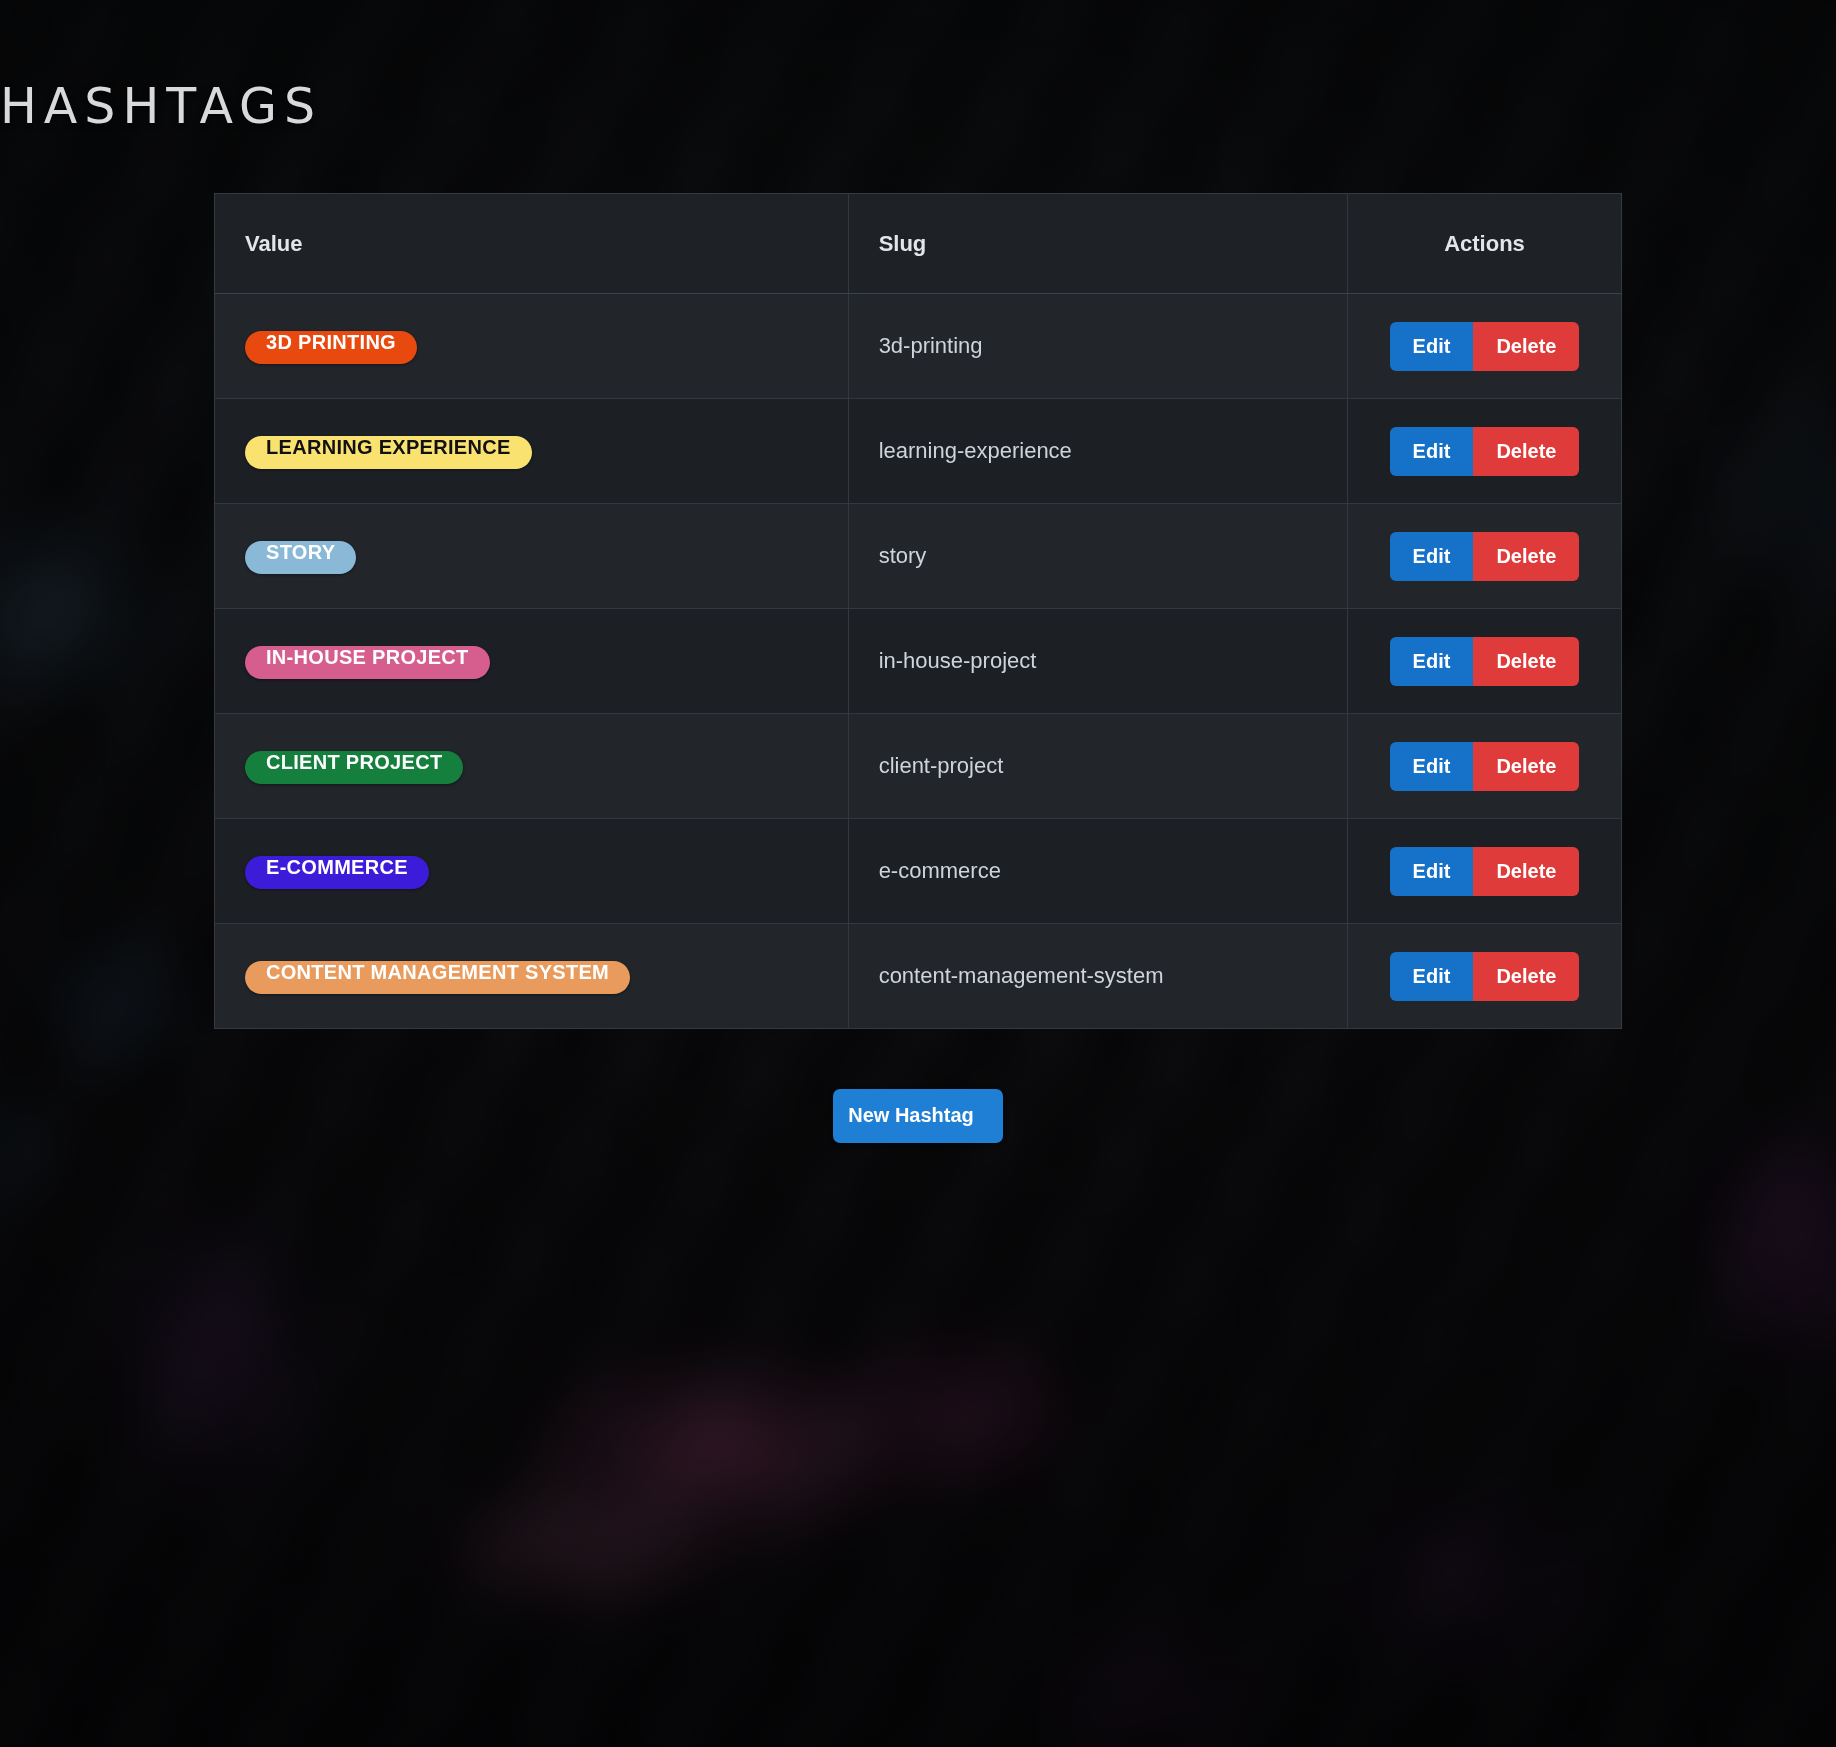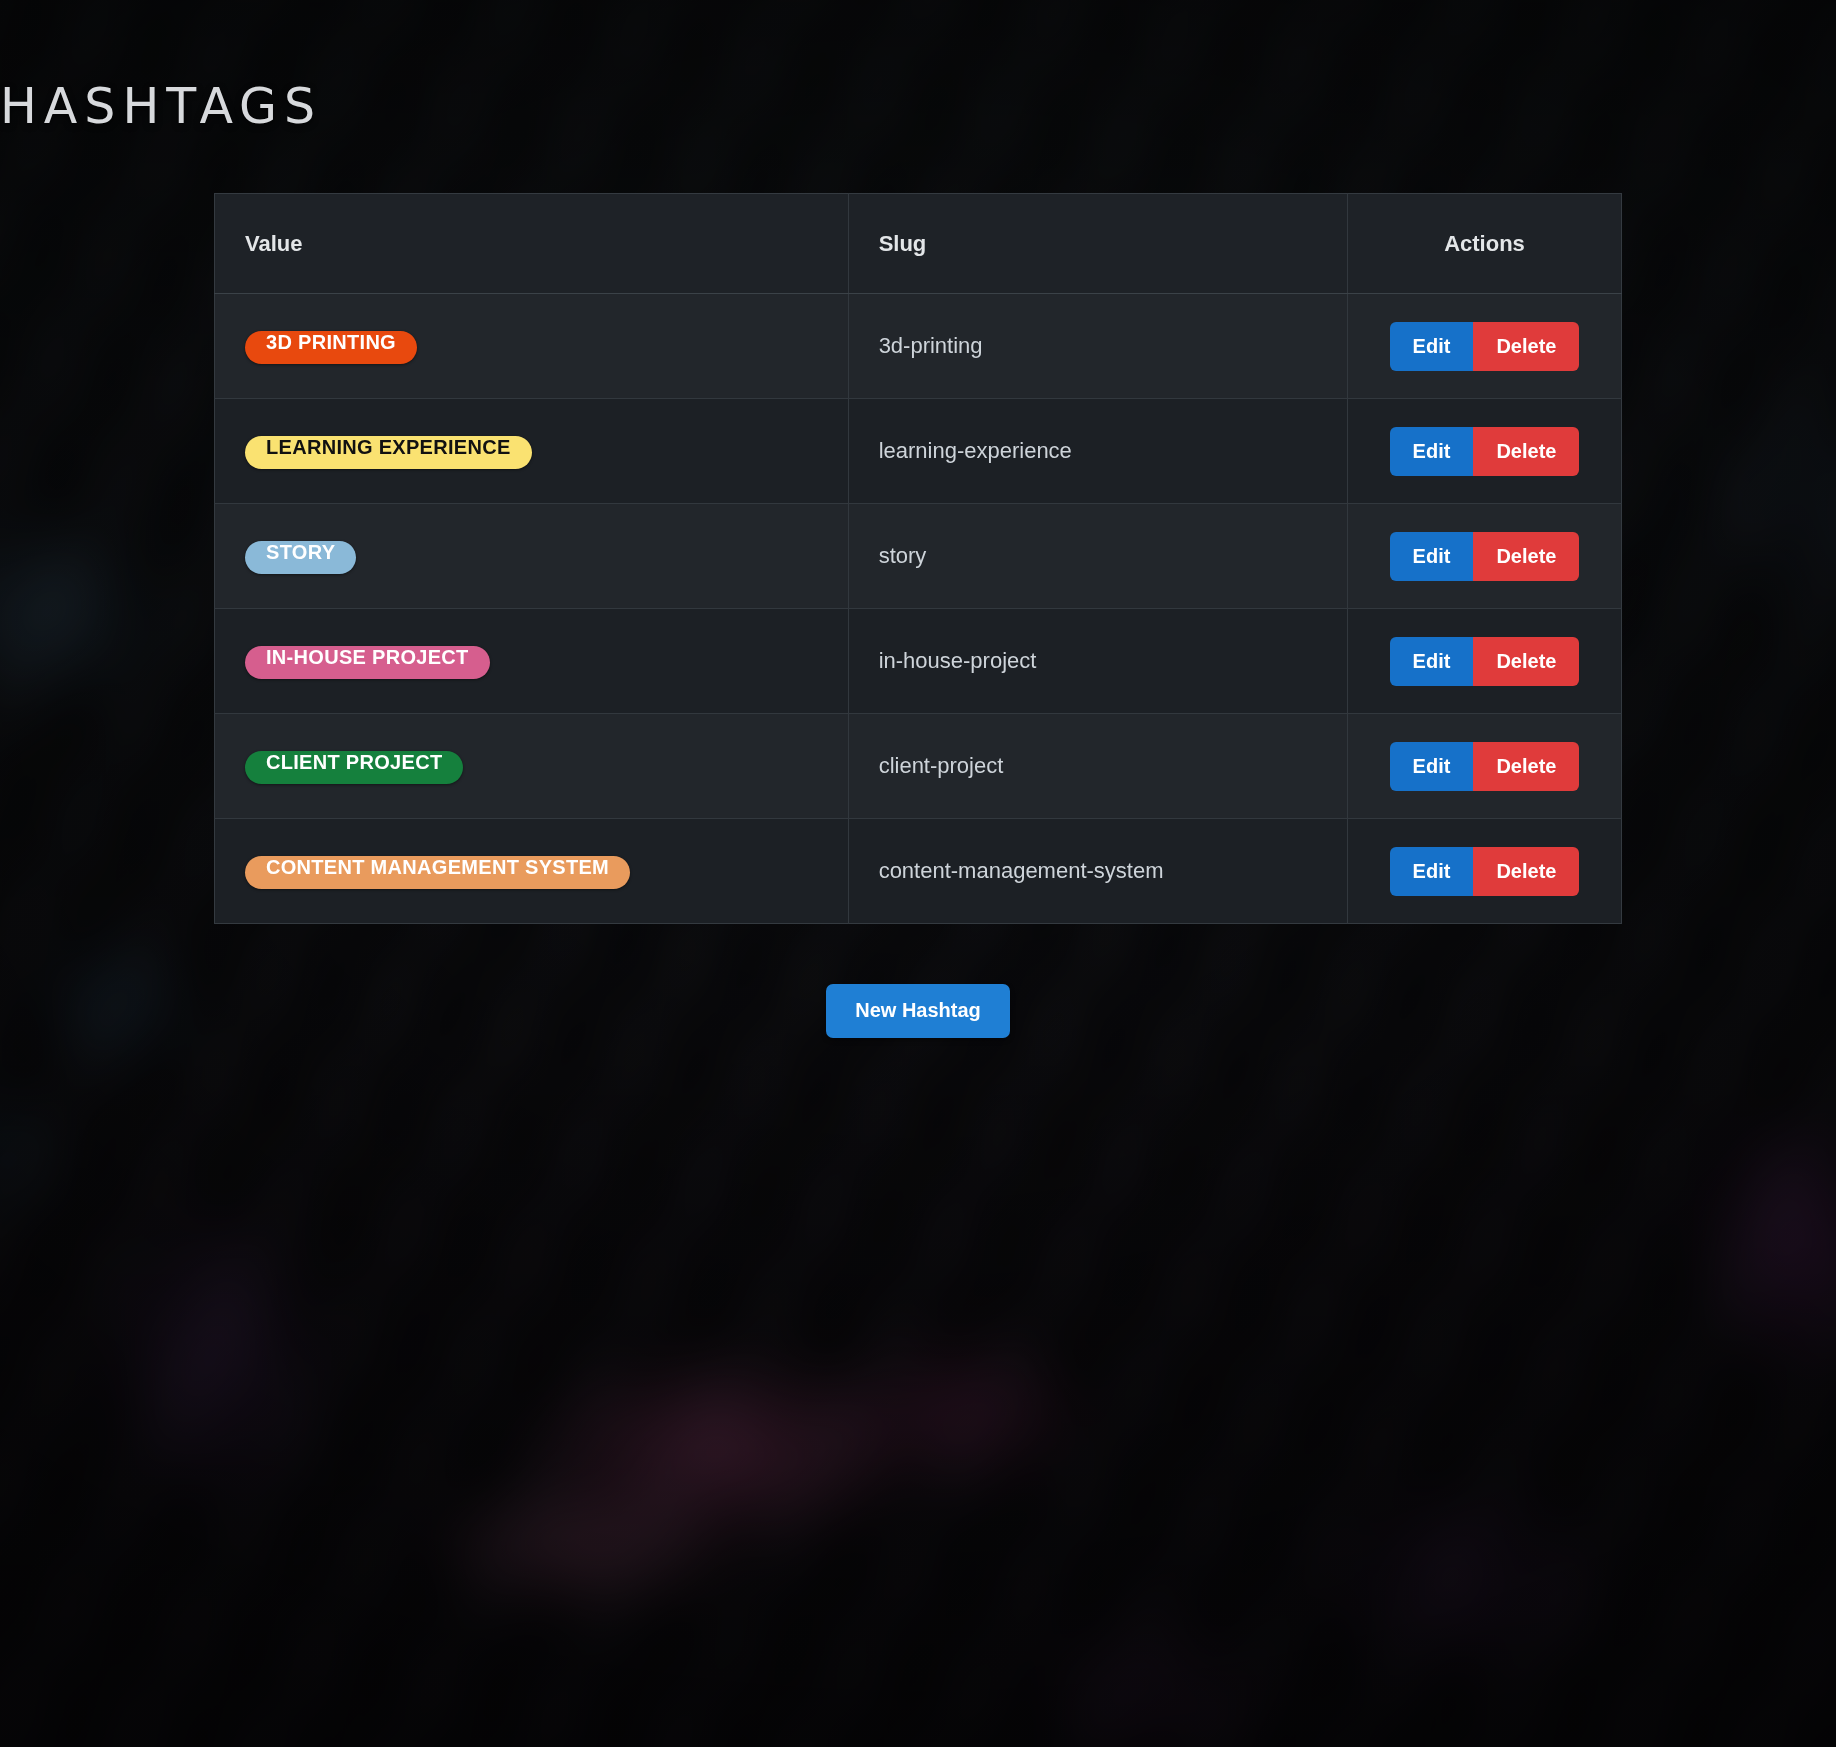--- a/index.html
+++ b/index.html
@@ -161,21 +161,21 @@
     text-align: center;
   }
   #new-hashtag-button {
     display: inline-block;
     background: #1f7fd4;
     color: #ffffff;
     font-size: 20px;
     font-weight: bold;
     border: none;
     border-radius: 7px;
-    padding: 15px 29px 16px 29px;
+    padding: 15px 29px 16px 15px;
     cursor: pointer;
     font-family: "Liberation Sans", sans-serif;
     box-shadow: 0 2px 5px rgba(0,0,0,0.45);
   }
 </style>
 </head>
 <body>
 
 <div id="bg-photo"></div>
 <div id="bg-vignette"></div>
@@ -228,20 +228,28 @@
           </tr>
           <tr>
             <td class="col-value"><span class="badge" style="background: #15803d; color: rgb(255, 255, 255);">CLIENT PROJECT</span></td>
             <td class="col-slug">client-project</td>
             <td class="col-actions cell-actions"><div class="btn-group">
                 <button class="btn btn-edit">Edit</button>
                 <button class="btn btn-delete">Delete</button>
               </div></td>
           </tr>
           <tr>
+            <td class="col-value"><span class="badge" style="background: rgb(61, 28, 217); color: rgb(255, 255, 255);">E-COMMERCE</span></td>
+            <td class="col-slug">e-commerce</td>
+            <td class="col-actions cell-actions"><div class="btn-group">
+                <button class="btn btn-edit">Edit</button>
+                <button class="btn btn-delete">Delete</button>
+              </div></td>
+          </tr>
+          <tr>
             <td class="col-value"><span class="badge" style="background: rgb(233, 155, 93); color: rgb(255, 255, 255);">CONTENT MANAGEMENT SYSTEM</span></td>
             <td class="col-slug">content-management-system</td>
             <td class="col-actions cell-actions"><div class="btn-group">
                 <button class="btn btn-edit">Edit</button>
                 <button class="btn btn-delete">Delete</button>
               </div></td>
           </tr>
         </tbody>
     </table>
   </div>

